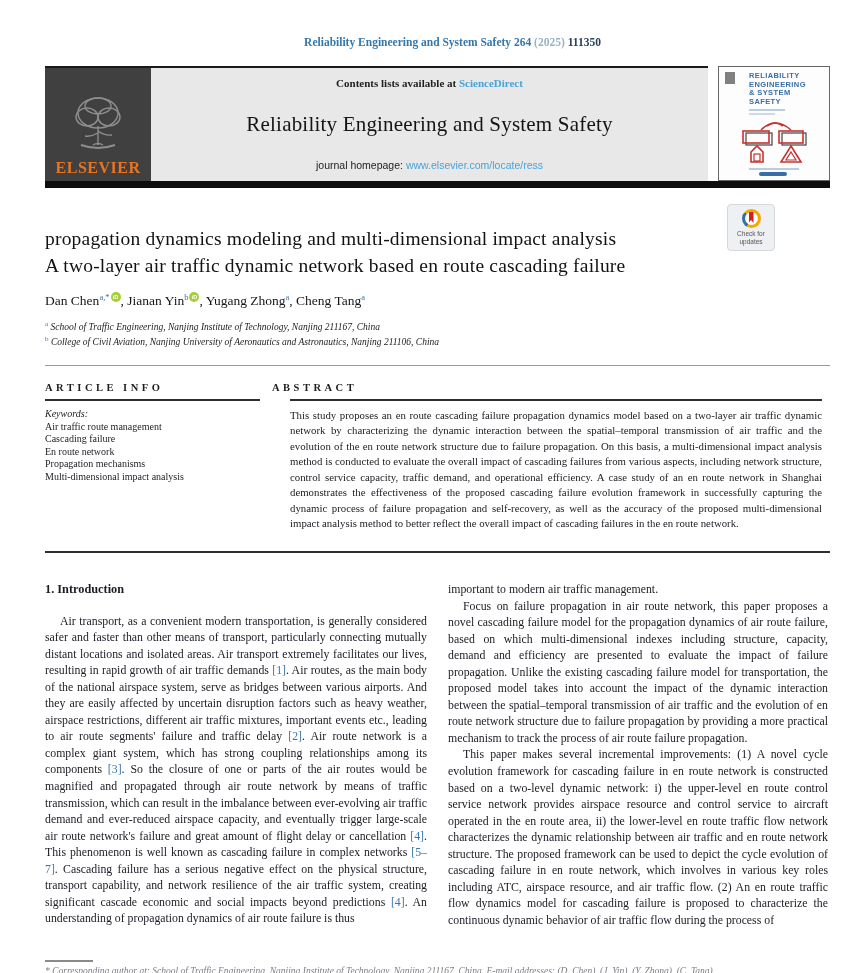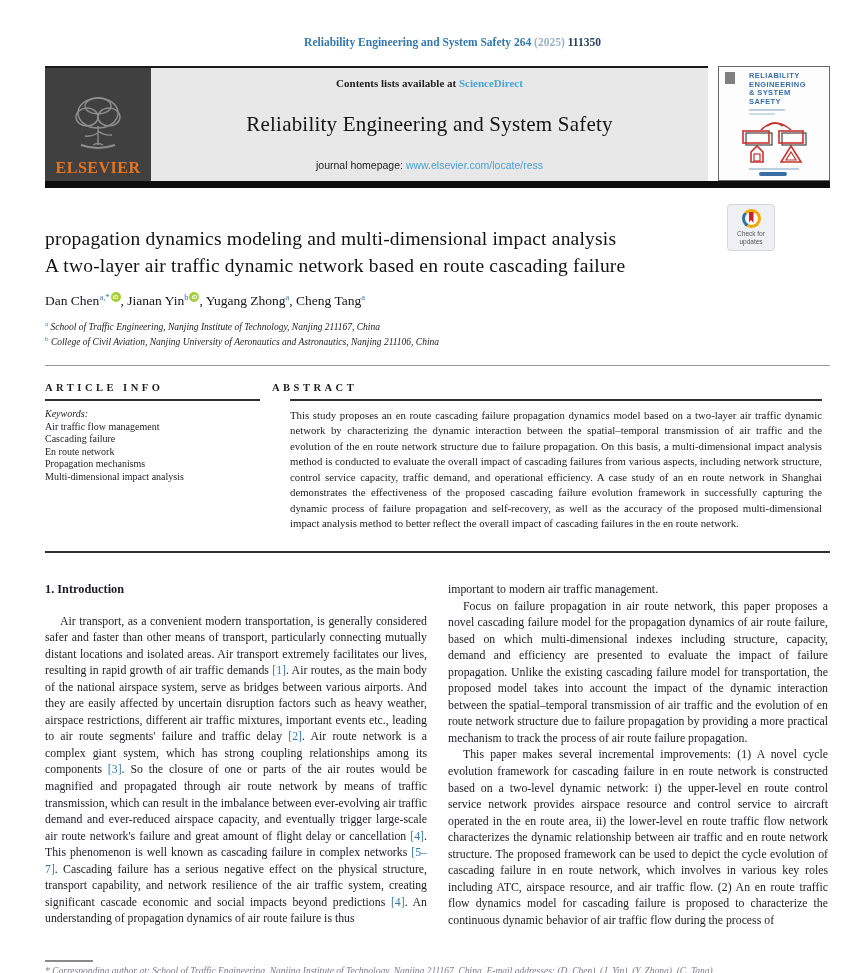--- a/index.html
+++ b/index.html
@@ -174,21 +174,21 @@
 <div class="abs rule-thin"></div>
 <div class="abs rule-info-l"></div>
 <div class="abs rule-info-r"></div>
 <div class="abs rule-bottom"></div>
 
 <div class="abs info-heading h-articleinfo">ARTICLE INFO</div>
 <div class="abs info-heading h-abstract">ABSTRACT</div>
 
 <div class="abs keywords-block">
   <div class="keywords-label">Keywords:</div>
-  <div>Air traffic flow management</div>
+  <div>Air traffic route management</div>
   <div>Cascading failure</div>
   <div>En route network</div>
   <div>Propagation mechanisms</div>
   <div>Multi-dimensional impact analysis</div>
 </div>
 
 <div class="abs abstract-text">This study proposes an en route cascading failure propagation dynamics model based on a two-layer air traffic dynamic network by characterizing the dynamic interaction between the spatial–temporal transmission of air traffic and the evolution of the en route network structure due to failure propagation. On this basis, a multi-dimensional impact analysis method is conducted to evaluate the overall impact of cascading failures from various aspects, including network structure, control service capacity, traffic demand, and operational efficiency. A case study of an en route network in Shanghai demonstrates the effectiveness of the proposed cascading failure evolution framework in successfully capturing the dynamic process of failure propagation and self-recovery, as well as the accuracy of the proposed multi-dimensional impact analysis method to better reflect the overall impact of cascading failures in the en route network.</div>
 
 <div class="abs col col-left">
   <div class="sec-heading">1.  Introduction</div>

